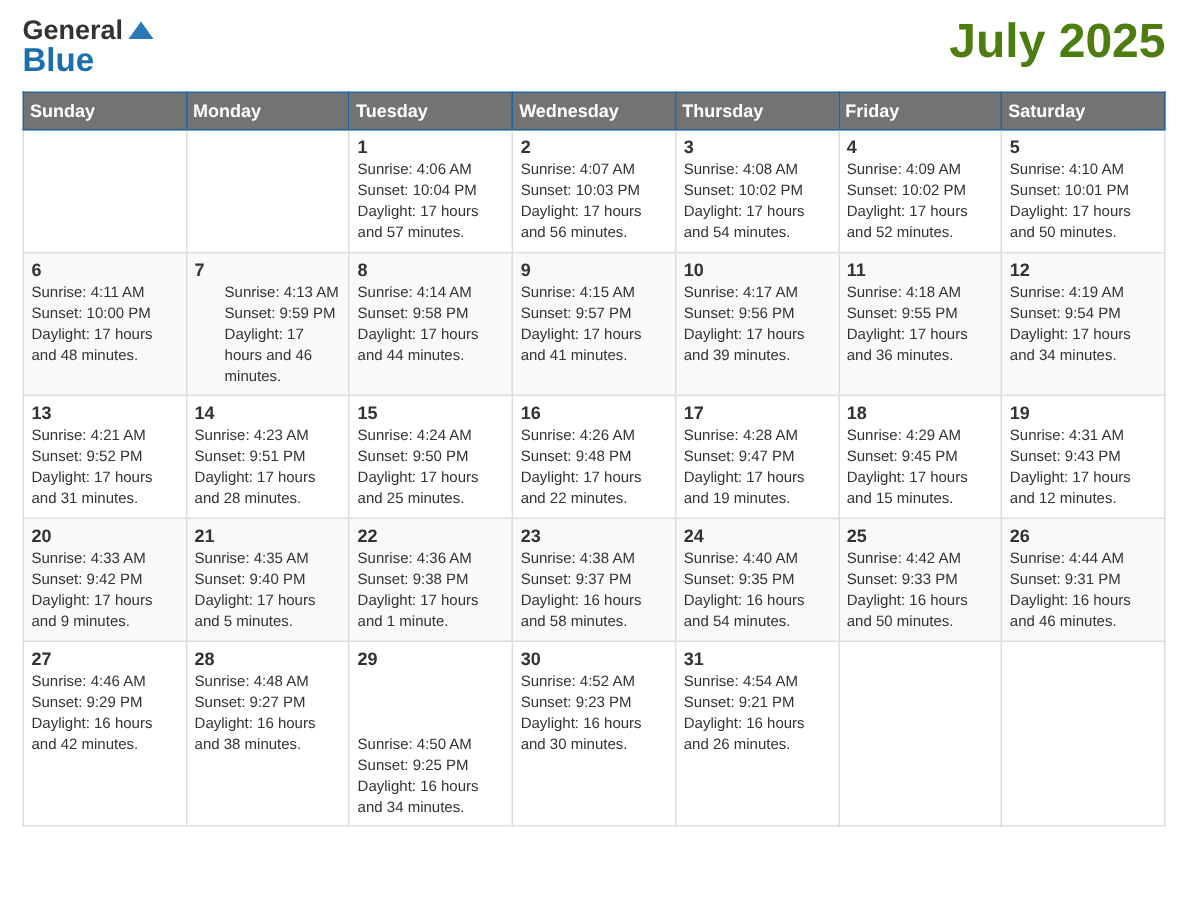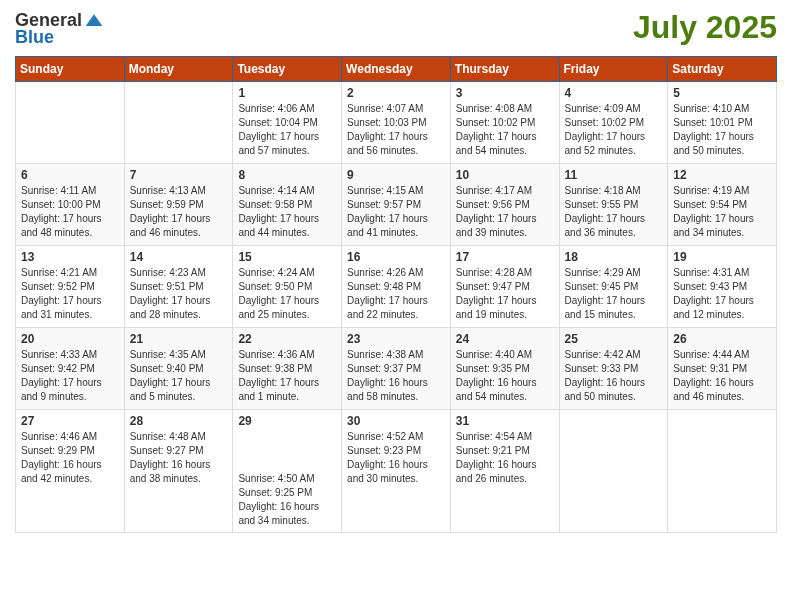--- a/index.html
+++ b/index.html
@@ -26,21 +26,21 @@
       display: flex;
       align-items: center;
       gap: 2px;
     }
     .logo-text-general {
       font-size: 18px;
       font-weight: bold;
       color: #333;
     }
     .logo-text-blue {
-      font-size: 18px;
+      font-size: 22px;
       font-weight: bold;
       color: #1a6faf;
     }
     .logo-icon {
       width: 20px;
       height: 20px;
       margin-left: 2px;
     }
     .title-area {
       text-align: right;
@@ -54,21 +54,21 @@
     .location-title {
       font-size: 14px;
       color: #555;
     }
     .calendar {
       width: 100%;
       border-collapse: collapse;
       border: 1px solid #ccc;
     }
     .calendar th {
-      background-color: #c2410c;
+      background-color: #737373;
       color: #fff;
       font-size: 12px;
       font-weight: bold;
       padding: 5px 4px;
       text-align: left;
       border: 1px solid #2166a0;
     }
     .calendar td {
       width: calc(100% / 7);
       vertical-align: top;
@@ -167,21 +167,21 @@
         </tr>
         <tr>
           <td>
             <span class="day-number">6</span>
             <div class="day-info" style="white-space: pre-line;">Sunrise: 4:11 AM
 Sunset: 10:00 PM
 Daylight: 17 hours and 48 minutes.</div>
           </td>
           <td>
             <span class="day-number">7</span>
-            <div class="day-info" style="white-space: pre-line;">Sunrise: 4:13 AM
+            <div class="day-info" style="white-space: pre-line; margin-left: 20px;">Sunrise: 4:13 AM
 Sunset: 9:59 PM
 Daylight: 17 hours and 46 minutes.</div>
           </td>
           <td>
             <span class="day-number">8</span>
             <div class="day-info" style="white-space: pre-line;">Sunrise: 4:14 AM
 Sunset: 9:58 PM
 Daylight: 17 hours and 44 minutes.</div>
           </td>
           <td>

